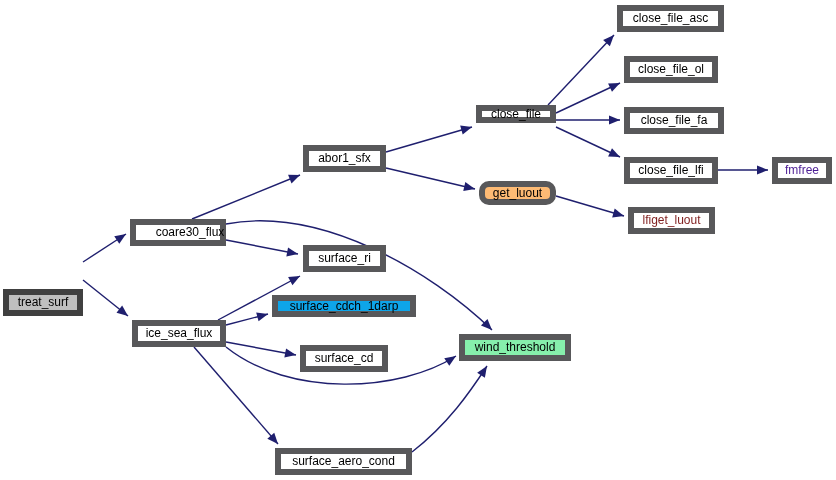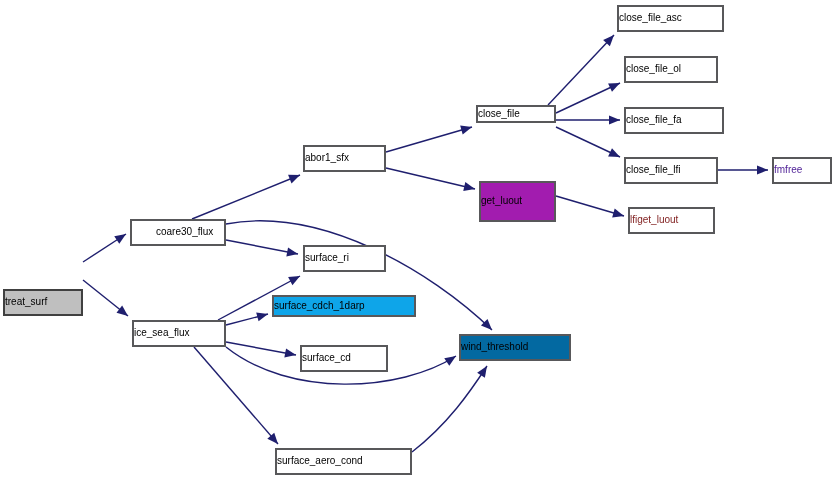--- a/index.html
+++ b/index.html
@@ -20,26 +20,27 @@
   #graph-svg {
     position: absolute;
     left: 0;
     top: 0;
     width: 836px;
     height: 480px;
   }
   .node-box {
     position: absolute;
     box-sizing: border-box;
-    border: 2px solid #0ea5e9;
+    border: 6px solid #0ea5e9;
     background: #ffffff;
     display: flex;
     align-items: center;
+    justify-content: center;
     font-family: "Liberation Sans", sans-serif;
-    font-size: 10px;
+    font-size: 12px;
     color: #000000;
     white-space: nowrap;
     letter-spacing: 0px;
   }
   .node-box.current {
     background: #bfbfbf;
     border-color: #404040;
   }
   .node-label {
     pointer-events: none;
@@ -121,24 +122,24 @@
       </div>
       <div class="node-box" style="left: 300px; top: 345px; width: 88px; height: 27px; border-color: rgb(88, 88, 90); background: rgb(255, 255, 255); color: rgb(0, 0, 0);">
         <span class="node-label">surface_cd</span>
       </div>
       <div class="node-box" style="left: 275px; top: 448px; width: 137px; height: 27px; border-color: rgb(88, 88, 90); background: rgb(255, 255, 255); color: rgb(0, 0, 0);">
         <span class="node-label">surface_aero_cond</span>
       </div>
       <div class="node-box" style="left: 476px; top: 105px; width: 80px; height: 18px; border-color: rgb(88, 88, 90); background: rgb(255, 255, 255); color: rgb(0, 0, 0);">
         <span class="node-label">close_file</span>
       </div>
-      <div class="node-box" style="left: 479px; top: 181px; width: 77px; height: 41px; border-color: rgb(88, 88, 90); background: #a21caf; color: rgb(0, 0, 0);">
+      <div class="node-box" style="left: 479px; top: 181px; width: 77px; height: 24px; border-color: rgb(88, 88, 90); background: #fdba74; color: rgb(0, 0, 0); border-radius: 10px;">
         <span class="node-label">get_luout</span>
       </div>
-      <div class="node-box" style="left: 459px; top: 334px; width: 112px; height: 27px; border-color: rgb(88, 88, 90); background: #0369a1; color: rgb(0, 0, 0);">
+      <div class="node-box" style="left: 459px; top: 334px; width: 112px; height: 27px; border-color: rgb(88, 88, 90); background: #86efac; color: rgb(0, 0, 0);">
         <span class="node-label">wind_threshold</span>
       </div>
       <div class="node-box" style="left: 617px; top: 5px; width: 107px; height: 27px; border-color: rgb(88, 88, 90); background: rgb(255, 255, 255); color: rgb(0, 0, 0);">
         <span class="node-label">close_file_asc</span>
       </div>
       <div class="node-box" style="left: 624px; top: 56px; width: 94px; height: 27px; border-color: rgb(88, 88, 90); background: rgb(255, 255, 255); color: rgb(0, 0, 0);">
         <span class="node-label">close_file_ol</span>
       </div>
       <div class="node-box" style="left: 624px; top: 107px; width: 100px; height: 27px; border-color: rgb(88, 88, 90); background: rgb(255, 255, 255); color: rgb(0, 0, 0);">
         <span class="node-label">close_file_fa</span>

